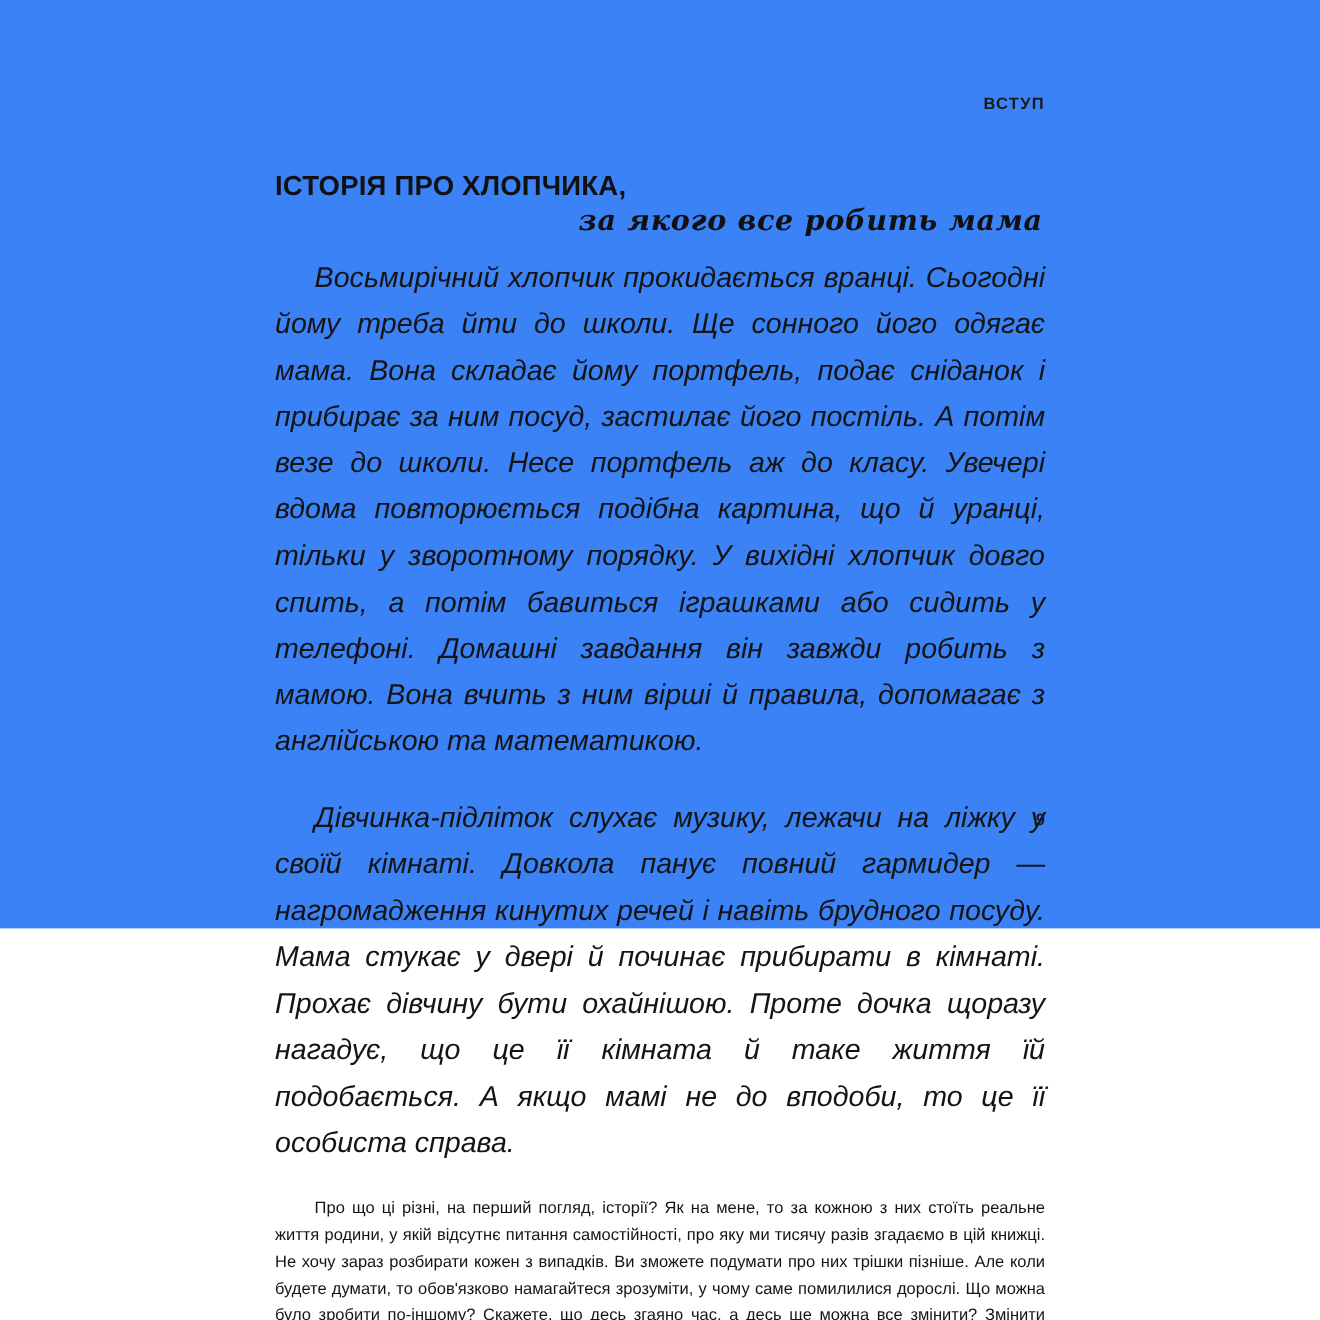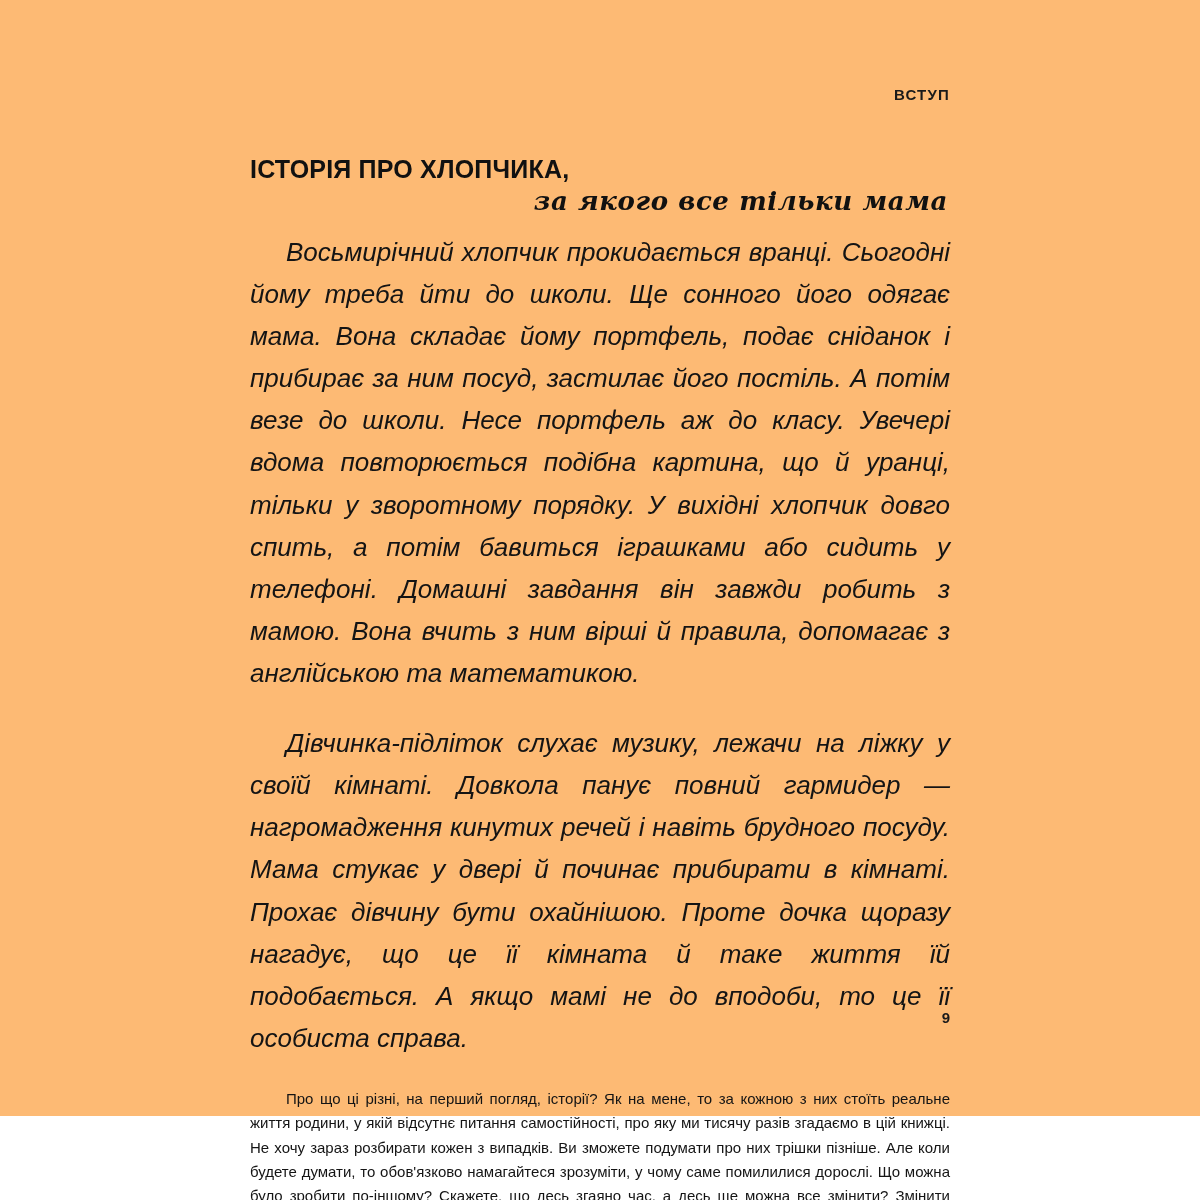--- a/index.html
+++ b/index.html
@@ -10,22 +10,22 @@
   body {
     width: 1200px;
     height: 1200px;
     overflow: hidden;
     font-family: "Liberation Sans", sans-serif;
     color: #111111;
   }
   .page {
     position: relative;
     width: 1200px;
-    height: 1116px;
-    background: #fdba74;
+    height: 844px;
+    background: #3b82f6;
     box-sizing: border-box;
   }
   .running-head {
     position: absolute;
     top: 86px;
     right: 250px;
     font-family: "Liberation Sans", sans-serif;
     font-weight: bold;
     font-size: 15px;
     letter-spacing: 1.2px;
@@ -109,21 +109,21 @@
 
 <div class="page">
 
   <div class="running-head">ВСТУП</div>
 
   <div class="content">
 
     <div class="section">
       <div class="heading-block">
         <div class="heading-main">ІСТОРІЯ ПРО ХЛОПЧИКА,</div>
-        <div class="heading-script">за якого все тільки мама</div>
+        <div class="heading-script">за якого все робить мама</div>
       </div>
       <p class="story">Восьмирічний хлопчик прокидається вранці. Сьогодні йому треба йти до школи. Ще сонного його одягає мама. Вона складає йому портфель, подає сніданок і прибирає за ним посуд, застилає його постіль. А потім везе до школи. Несе портфель аж до класу. Увечері вдома повторюється подібна картина, що й уранці, тільки у зворотному порядку. У вихідні хлопчик довго спить, а потім бавиться іграшками або сидить у телефоні. Домашні завдання він завжди робить з мамою. Вона вчить з ним вірші й правила, допомагає з англійською та математикою.</p>
     </div>
 
     <div class="section section-two">
       <div class="heading-block">
       </div>
       <p class="story">Дівчинка-підліток слухає музику, лежачи на ліжку у своїй кімнаті. Довкола панує повний гармидер — нагромадження кинутих речей і навіть брудного посуду. Мама стукає у двері й починає прибирати в кімнаті. Прохає дівчину бути охайнішою. Проте дочка щоразу нагадує, що це її кімната й таке життя їй подобається. А якщо мамі не до вподоби, то це її особиста справа.</p>
     </div>
 

